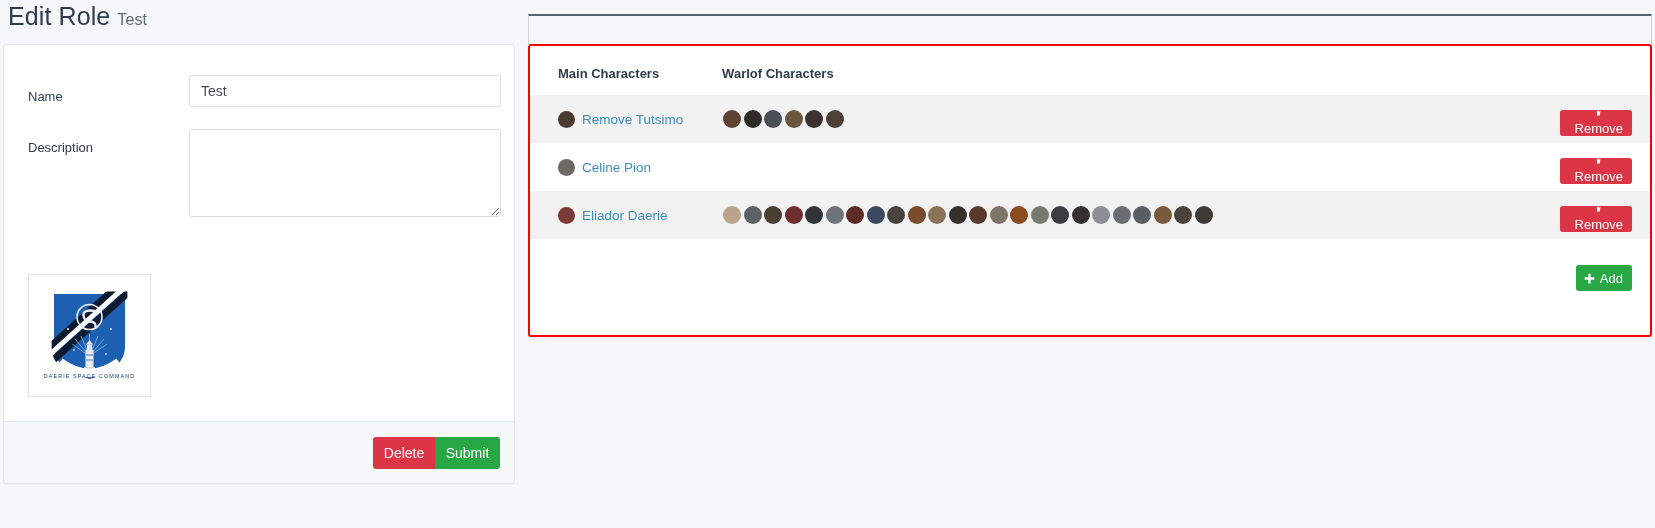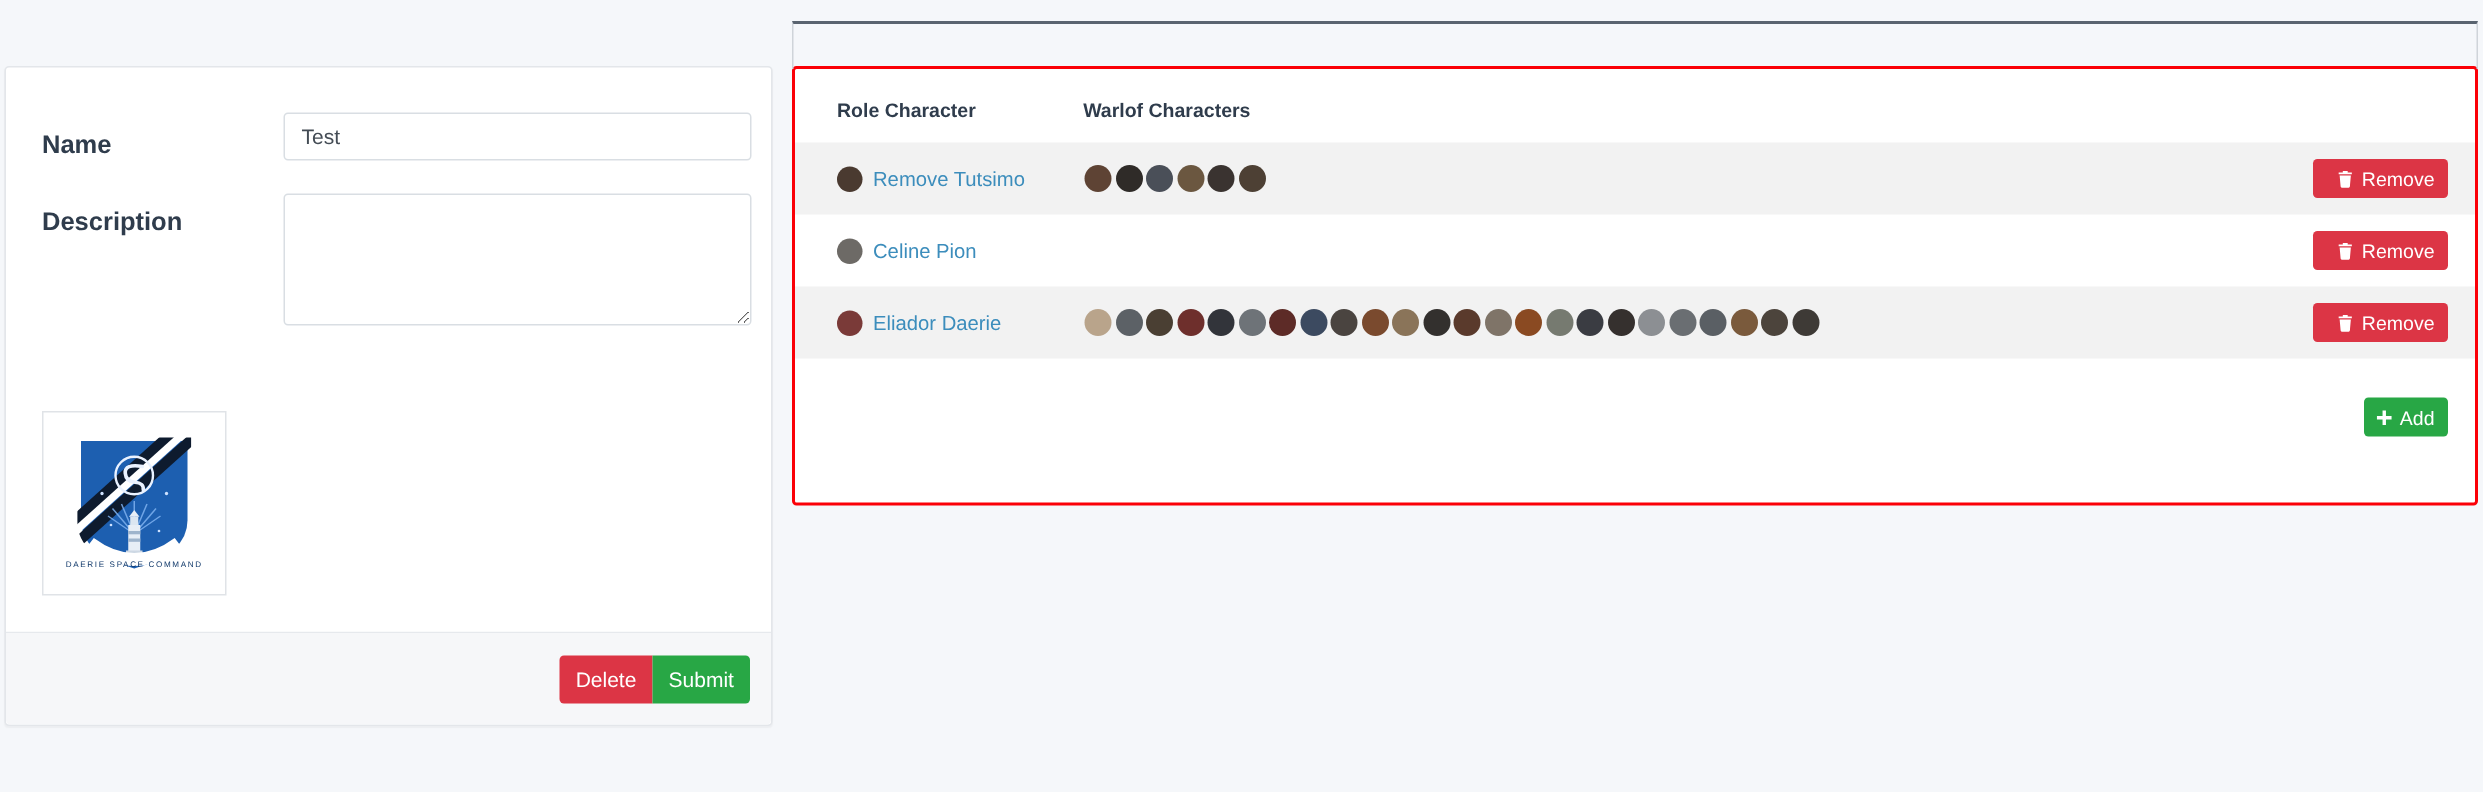--- a/index.html
+++ b/index.html
@@ -43,21 +43,21 @@
   .card-foot {
     position: absolute; left: 0; right: 0; bottom: 0;
     height: 62px;
     background: #f6f7f9;
     border-top: 1px solid #e6e9ed;
     border-radius: 0 0 3px 3px;
   }
 
   .field-row { position: absolute; }
   .field-label {
-    font-size: 17px; font-weight: bold; color: #2f3c4c;
+    font-size: 13px; font-weight: normal; color: #2f3c4c;
   }
   .text-input {
     width: 312px; height: 32px;
     border: 1px solid #d9dee3; border-radius: 3px;
     background: #fff; color: #444c55;
     font-size: 14px; font-family: "Liberation Sans", sans-serif;
     padding: 0 11px; outline: none;
   }
   .text-area {
     width: 312px; height: 88px;
@@ -151,34 +151,37 @@
     background: #3b3a38;
   }
   .char-link {
     font-size: 13.5px; color: #3c8dbc; text-decoration: none; cursor: pointer;
   }
   .rel-list { display: flex; align-items: center; gap: 2.5px; flex-wrap: nowrap; }
   .rel-list .avatar { width: 18px; height: 18px; flex: 0 0 18px; }
 
   .btn-remove {
     height: 26px; padding: 0 9px 0 15px;
-    background: #dc3545; font-size: 13px; gap: 5px;
+    background: #dc3545; font-size: 13px; gap: 5px; flex-direction: column;
   }
   .btn-add {
     position: absolute; right: 18px; bottom: 44px;
     height: 26px; padding: 0 9px 0 7px;
     background: #28a745; font-size: 13px; gap: 4px;
   }
   .ico { width: 13px; height: 13px; display: block; }
 </style>
 </head>
 <body>
 
 <div class="page">
 
+  <div class="page-heading">
+    <span>Edit Role</span><span class="sub">Test</span>
+  </div>
 
   <div class="left-card">
 
     <div class="card-body">
       <div class="field-row" style="left:24px; top:42px;">
         <span class="field-label">Name</span>
       </div>
       <div class="field-row" style="left:185px; top:30px;">
         <input class="text-input" type="text" value="Test" style="">
       </div>
@@ -245,21 +248,21 @@
 
   <div class="right-wrap">
 
 
     <div class="panel-outline">
       <div class="panel-top-edge"></div>
 
       <table class="tbl">
         <thead>
           <tr>
-            <th class="col-main">Role Character</th>
+            <th class="col-main">Main Characters</th>
             <th class="col-rel">Warlof Characters</th>
             <th class="col-act"></th>
           </tr>
         </thead>
         <tbody>
             <tr class="striped">
               <td class="col-main">
                 <span class="char-cell">
                   <span class="avatar" style="background:#4a3a30"></span>
                   <a class="char-link">Remove Tutsimo</a>

